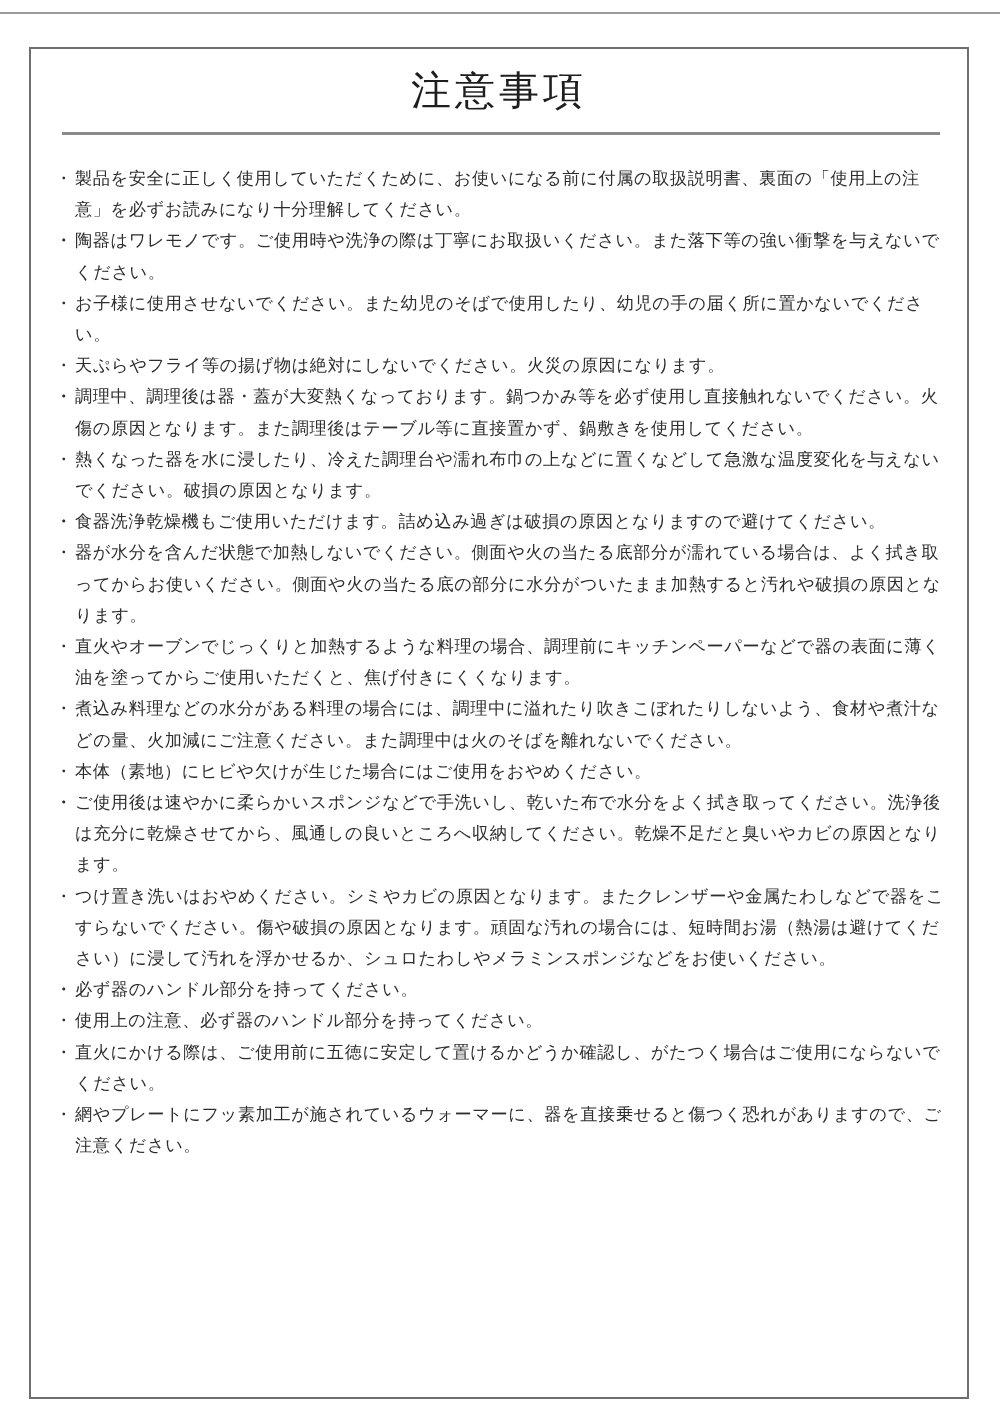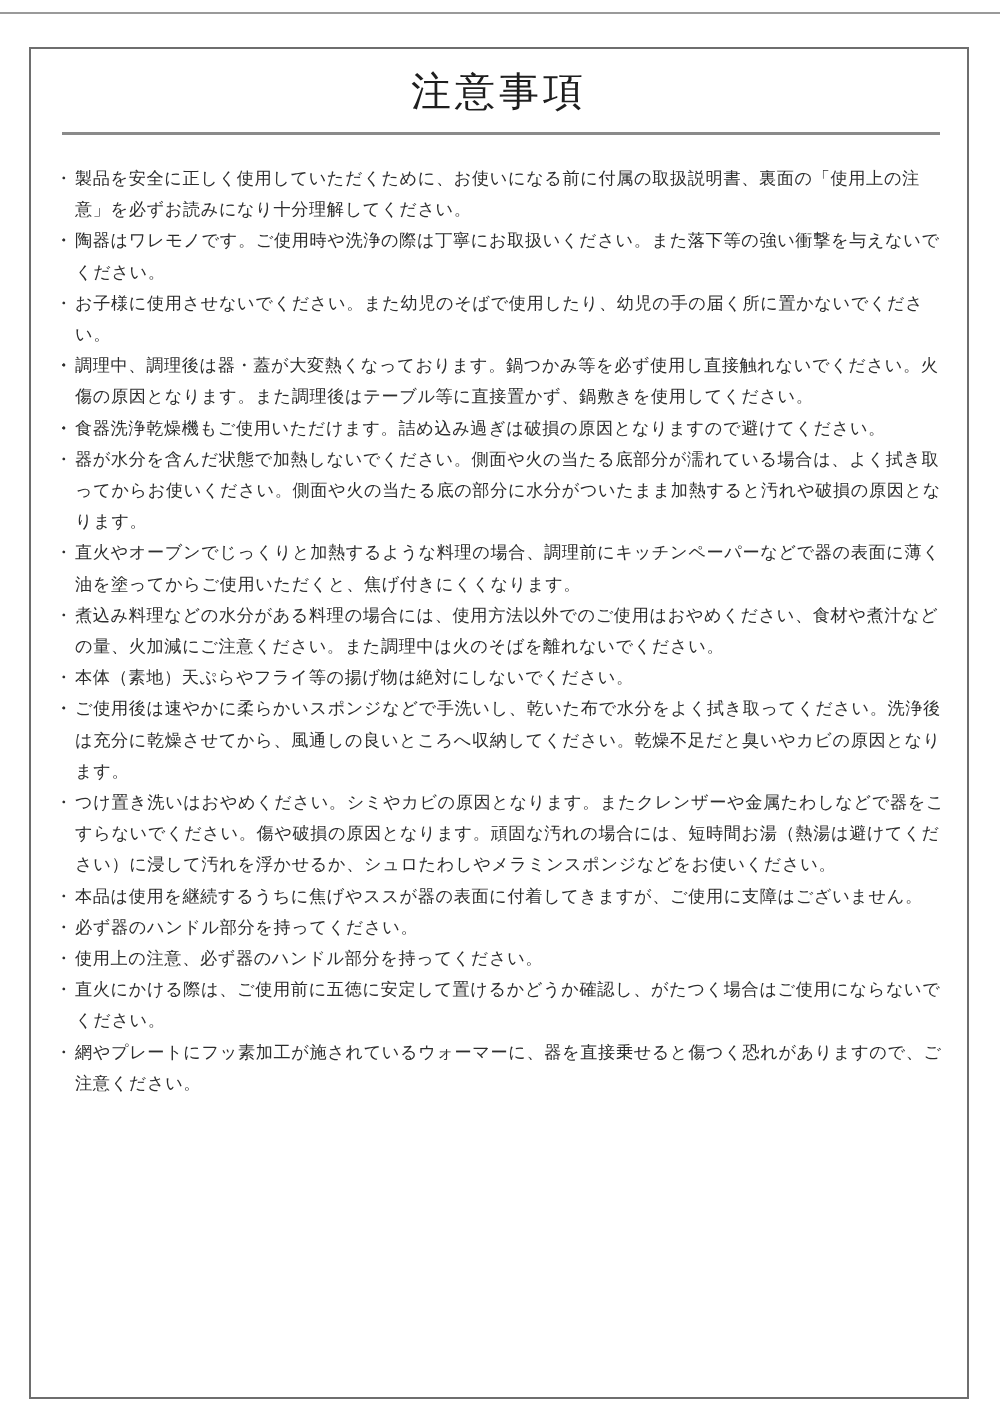--- a/index.html
+++ b/index.html
@@ -2,21 +2,21 @@
 <html><head>
 <meta charset="utf-8">
 <style>
   html, body { margin: 0; padding: 0; background: #ffffff; }
   body { width: 1000px; height: 1425px; position: relative; overflow: hidden;
          font-family: "DejaVu Sans", "Liberation Sans", sans-serif; color: #2a2a2a; }
   .top-rule { position: absolute; left: 0; top: 12px; width: 1000px; height: 2px; background: #9a9a9a; }
   .notice-box { position: absolute; left: 29px; top: 47px; width: 940px; height: 1352px;
                 border: 2px solid #6e6e6e; box-sizing: border-box; background: #fff; }
   .title { position: absolute; left: 0; right: 0; top: 18px; text-align: center;
-           font-family: Liberation Sans, sans-serif; font-size: 40px;
+           font-family: Liberation Serif, serif; font-size: 40px;
            letter-spacing: 4px; color: #1e1e1e; line-height: 48px; }
   .title-rule { position: absolute; left: 31px; top: 83px; width: 878px; height: 3px; background: #8a8a8a; }
   .list { position: absolute; left: 22px; top: 114px; width: 900px; margin: 0; padding: 0; list-style: none; }
   .item { position: relative; padding-left: 22px; font-size: 17.2px; line-height: 31.2px;
           letter-spacing: 0.6px; color: #2d2d2d; }
   .bullet { position: absolute; left: 2px; top: 0; width: 18px; text-align: center; }
 </style>
 </head>
 <body>
 
@@ -24,32 +24,32 @@
 
 <div class="notice-box">
   <div class="title">注意事項</div>
   <div class="title-rule"></div>
 
   <ul class="list">
     <li class="item"><span class="bullet">・</span><span>製品を安全に正しく使用していただくために、お使いになる前に付属の取扱説明書、裏面の「使用上の注意」を必ずお読みになり十分理解してください。</span></li>
     <li class="item"><span class="bullet">・</span></li>
     <li class="item"><span class="bullet">・</span><span>陶器はワレモノです。ご使用時や洗浄の際は丁寧にお取扱いください。また落下等の強い衝撃を与えないでください。</span></li>
     <li class="item"><span class="bullet">・</span><span>お子様に使用させないでください。また幼児のそばで使用したり、幼児の手の届く所に置かないでください。</span></li>
-    <li class="item"><span class="bullet">・</span></li>
+    <li class="item"><span class="bullet">・</span><span>天ぷらやフライ等の揚げ物は絶対にしないでください。火災の原因になります。</span></li>
     <li class="item"><span class="bullet">・</span></li>
     <li class="item"><span class="bullet">・</span><span>調理中、調理後は器・蓋が大変熱くなっております。鍋つかみ等を必ず使用し直接触れないでください。火傷の原因となります。また調理後はテーブル等に直接置かず、鍋敷きを使用してください。</span></li>
-    <li class="item"><span class="bullet">・</span></li>
+    <li class="item"><span class="bullet">・</span><span>熱くなった器を水に浸したり、冷えた調理台や濡れ布巾の上などに置くなどして急激な温度変化を与えないでください。破損の原因となります。</span></li>
     <li class="item"><span class="bullet">・</span></li>
     <li class="item"><span class="bullet">・</span><span>食器洗浄乾燥機もご使用いただけます。詰め込み過ぎは破損の原因となりますので避けてください。</span></li>
     <li class="item"><span class="bullet">・</span><span>器が水分を含んだ状態で加熱しないでください。側面や火の当たる底部分が濡れている場合は、よく拭き取ってからお使いください。側面や火の当たる底の部分に水分がついたまま加熱すると汚れや破損の原因となります。</span></li>
     <li class="item"><span class="bullet">・</span><span>直火やオーブンでじっくりと加熱するような料理の場合、調理前にキッチンペーパーなどで器の表面に薄く油を塗ってからご使用いただくと、焦げ付きにくくなります。</span></li>
-    <li class="item"><span class="bullet">・</span><span>煮込み料理などの水分がある料理の場合には、使用方法以外でのご使用はおやめください、食材や煮汁などの量、火加減にご注意ください。また調理中は火のそばを離れないでください。</span></li>
-    <li class="item"><span class="bullet">・</span><span>本体（素地）天ぷらやフライ等の揚げ物は絶対にしないでください。</span></li>
+    <li class="item"><span class="bullet">・</span><span>煮込み料理などの水分がある料理の場合には、調理中に溢れたり吹きこぼれたりしないよう、食材や煮汁などの量、火加減にご注意ください。また調理中は火のそばを離れないでください。</span></li>
+    <li class="item"><span class="bullet">・</span><span>本体（素地）にヒビや欠けが生じた場合にはご使用をおやめください。</span></li>
     <li class="item"><span class="bullet">・</span></li>
     <li class="item"><span class="bullet">・</span><span>ご使用後は速やかに柔らかいスポンジなどで手洗いし、乾いた布で水分をよく拭き取ってください。洗浄後は充分に乾燥させてから、風通しの良いところへ収納してください。乾燥不足だと臭いやカビの原因となります。</span></li>
     <li class="item"><span class="bullet">・</span><span>つけ置き洗いはおやめください。シミやカビの原因となります。またクレンザーや金属たわしなどで器をこすらないでください。傷や破損の原因となります。頑固な汚れの場合には、短時間お湯（熱湯は避けてください）に浸して汚れを浮かせるか、シュロたわしやメラミンスポンジなどをお使いください。</span></li>
-    <li class="item"><span class="bullet">・</span><span>本品は使用を継続するうちに焦げやススが器の表面に付着してきますが、ご使用に支障はございません。</span></li>
+    <li class="item"><span class="bullet">・</span></li>
     <li class="item"><span class="bullet">・</span><span>必ず器のハンドル部分を持ってください。</span></li>
     <li class="item"><span class="bullet">・</span><span>使用上の注意、必ず器のハンドル部分を持ってください。</span></li>
     <li class="item"><span class="bullet">・</span><span>直火にかける際は、ご使用前に五徳に安定して置けるかどうか確認し、がたつく場合はご使用にならないでください。</span></li>
     <li class="item"><span class="bullet">・</span><span>網やプレートにフッ素加工が施されているウォーマーに、器を直接乗せると傷つく恐れがありますので、ご注意ください。</span></li>
   </ul>
 </div>
 
 </body></html>

